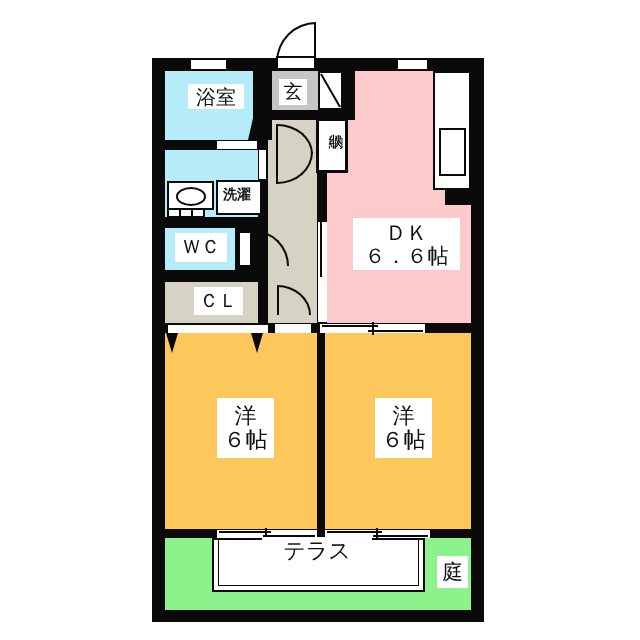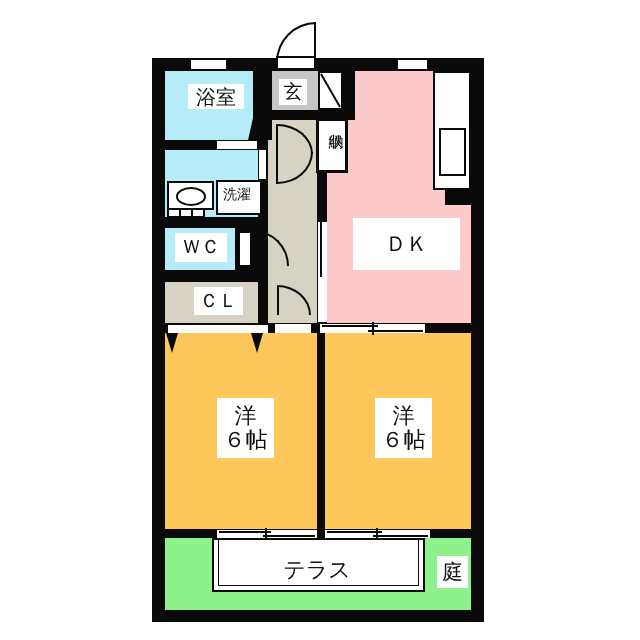--- a/index.html
+++ b/index.html
@@ -106,55 +106,56 @@
 
   <div class="boxed" style="left:167px;top:181px;width:43px;height:25px;">
     <div class="abs" style="left:7px;top:4px;width:26px;height:15px;border:2px solid var(--wall);border-radius:50%;"></div>
   </div>
   <div class="abs" style="left:167px;top:208px;width:38px;height:10px;display:flex;">
     <div style="flex:1;background:#fff;border:2px solid var(--wall);"></div>
     <div style="flex:1;background:#fff;border:2px solid var(--wall);border-left:none;"></div>
     <div style="flex:1;background:#fff;border:2px solid var(--wall);border-left:none;"></div>
   </div>
   <div class="boxed" style="left:216px;top:180px;width:42px;height:31px;"></div>
-  <div class="lbl" style="left:220px;top:185px;width:34px;height:20px;font-size:14px;">洗濯</div>
+  <div class="lbl" style="left:220px;top:185px;width:34px;height:20px;font-size:14px;font-weight:bold;">洗濯</div>
 
   <div class="arc" style="left:276px;top:22px;width:40px;height:40px;border-top:2px solid var(--wall);border-left:2px solid var(--wall);border-right:2px solid var(--wall);border-top-left-radius:100% 100%;"></div>
   <div class="boxed" style="left:276px;top:56px;width:36px;height:9px;"></div>
 
   <div class="arc" style="left:277px;top:124px;width:36px;height:30px;border-top:2px solid var(--wall);border-right:2px solid var(--wall);border-top-right-radius:100% 100%;"></div>
   <div class="arc" style="left:277px;top:152px;width:36px;height:32px;border-bottom:2px solid var(--wall);border-right:2px solid var(--wall);border-bottom-right-radius:100% 100%;"></div>
   <div class="abs" style="left:276px;top:124px;width:2px;height:60px;background:var(--wall);"></div>
 
   <div class="arc" style="left:253px;top:230px;width:36px;height:36px;border-top:2px solid var(--wall);border-right:2px solid var(--wall);border-top-right-radius:100% 100%;"></div>
 
   <div class="arc" style="left:277px;top:285px;width:34px;height:30px;border-top:2px solid var(--wall);border-right:2px solid var(--wall);border-left:2px solid var(--wall);border-top-right-radius:100% 100%;"></div>
 
   <div class="abs" style="left:212px;top:538px;width:213px;height:54px;background:#fff;border:2px solid var(--wall);box-sizing:border-box;">
     <div class="abs" style="left:4px;top:0px;right:4px;bottom:4px;border:1px solid var(--wall);border-top:none;"></div>
   </div>
-  <div class="lbl" style="left:262px;top:556px;width:110px;height:28px;font-size:22px;">テラス</div>
+  <div class="lbl" style="left:262px;top:537px;width:110px;height:28px;font-size:22px;">テラス</div>
   <div class="lbl" style="left:437px;top:556px;width:31px;height:32px;font-size:21px;">庭</div>
 
   <div class="wall" style="left:152px;top:58px;width:332px;height:13px;"></div>
   <div class="wall" style="left:152px;top:58px;width:13px;height:564px;"></div>
   <div class="wall" style="left:471px;top:58px;width:13px;height:564px;"></div>
   <div class="wall" style="left:152px;top:610px;width:332px;height:12px;"></div>
 
   <div class="win" style="left:190px;top:59px;width:37px;height:11px;"></div>
   <div class="win" style="left:397px;top:59px;width:31px;height:11px;"></div>
   <div class="abs" style="left:276px;top:59px;width:36px;height:11px;background:#fff;"></div>
   <div class="boxed" style="left:276px;top:56px;width:36px;height:10px;"></div>
 
   <div class="lbl" style="left:188px;top:84px;width:56px;height:25px;font-size:20px;">浴室</div>
   <div class="lbl" style="left:279px;top:79px;width:28px;height:26px;font-size:19px;">玄</div>
   <div class="lbl" style="left:175px;top:233px;width:52px;height:29px;font-size:19px;">ＷＣ</div>
   <div class="lbl" style="left:188px;top:287px;width:49px;height:28px;font-size:19px;margin-left:6px;">ＣＬ</div>
   <div class="lbl" style="left:353px;top:218px;width:107px;height:52px;font-size:21px;flex-direction:column;white-space:nowrap;">
     <span>ＤＫ</span>
+    <span>６．６帖</span>
   </div>
   <div class="lbl" style="left:217px;top:398px;width:57px;height:60px;font-size:22px;flex-direction:column;">
     <span>洋</span>
     <span>６帖</span>
   </div>
   <div class="lbl" style="left:375px;top:398px;width:57px;height:60px;font-size:22px;flex-direction:column;">
     <span>洋</span>
     <span>６帖</span>
   </div>
 

